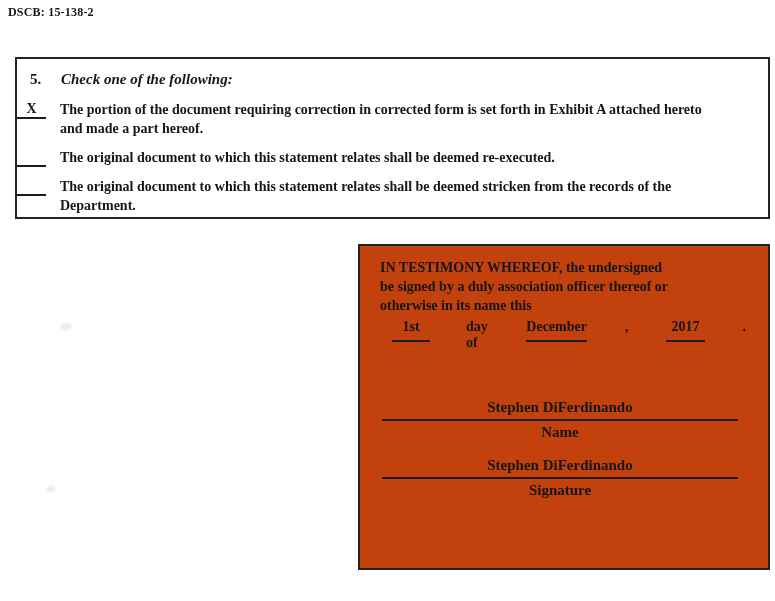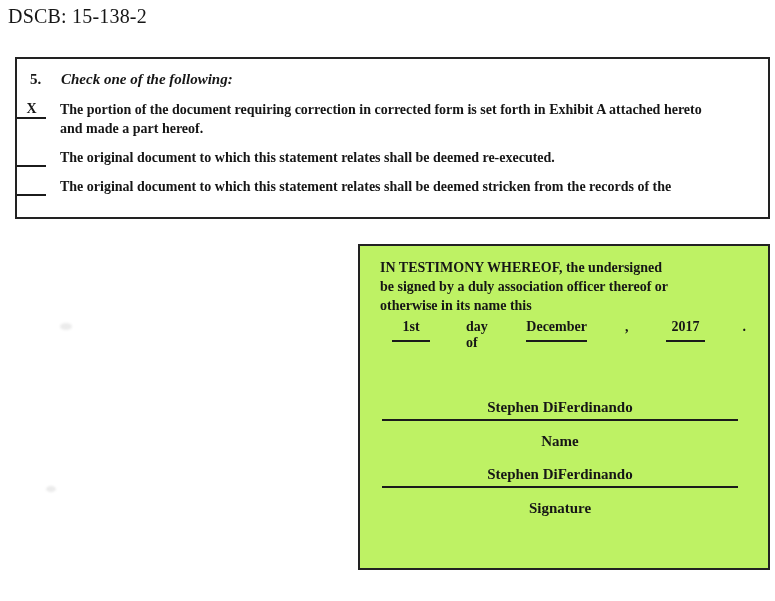--- a/index.html
+++ b/index.html
@@ -13,22 +13,22 @@
     height: 601px;
     background: #ffffff;
     font-family: "Liberation Serif", "DejaVu Serif", serif;
     color: #161616;
     overflow: hidden;
   }
   .form-number {
     position: absolute;
     left: 8px;
     top: 5px;
-    font-size: 20px;
-    font-weight: normal;
+    font-size: 12px;
+    font-weight: bold;
     letter-spacing: 0.2px;
   }
 
   
   .checklist-box {
     position: absolute;
     left: 15px;
     top: 57px;
     width: 755px;
     height: 162px;
@@ -75,21 +75,21 @@
 
   
   .testimony-box {
     position: absolute;
     left: 358px;
     top: 244px;
     width: 412px;
     height: 326px;
     border: 2px solid #222;
     box-sizing: border-box;
-    background: #bef264;
+    background: #c2410c;
     padding: 12px 22px 0 20px;
   }
   .testimony-paragraph {
     font-size: 14px;
     font-weight: bold;
     line-height: 19px;
   }
   .testimony-paragraph div { white-space: nowrap; }
 
   .date-row {
@@ -120,21 +120,21 @@
     font-size: 15px;
     font-weight: bold;
     text-align: center;
     padding-bottom: 3px;
     border-bottom: 2px solid #1b1b1b;
   }
   .sig-label {
     font-size: 15px;
     font-weight: bold;
     text-align: center;
-    padding-top: 12px;
+    padding-top: 3px;
   }
 
   
   .smudge {
     position: absolute;
     background: rgba(60,60,55,0.10);
     border-radius: 50%;
     filter: blur(1px);
   }
   .smudge-1 { left: 60px; top: 323px; width: 12px; height: 7px; }
@@ -166,20 +166,21 @@
       <div class="checkbox-blank"></div>
       <div class="option-text">
         <div>The original document to which this statement relates shall be deemed re-executed.</div>
       </div>
     </div>
 
     <div class="option-row">
       <div class="checkbox-blank"></div>
       <div class="option-text">
         <div>The original document to which this statement relates shall be deemed stricken from the records of the</div>
+        <div>Department.</div>
       </div>
     </div>
 
   </div>
 
   <div class="testimony-box">
 
     <div class="testimony-paragraph">
       <div>IN TESTIMONY WHEREOF, the undersigned</div>
       <div>be signed by a duly association officer thereof or</div>

